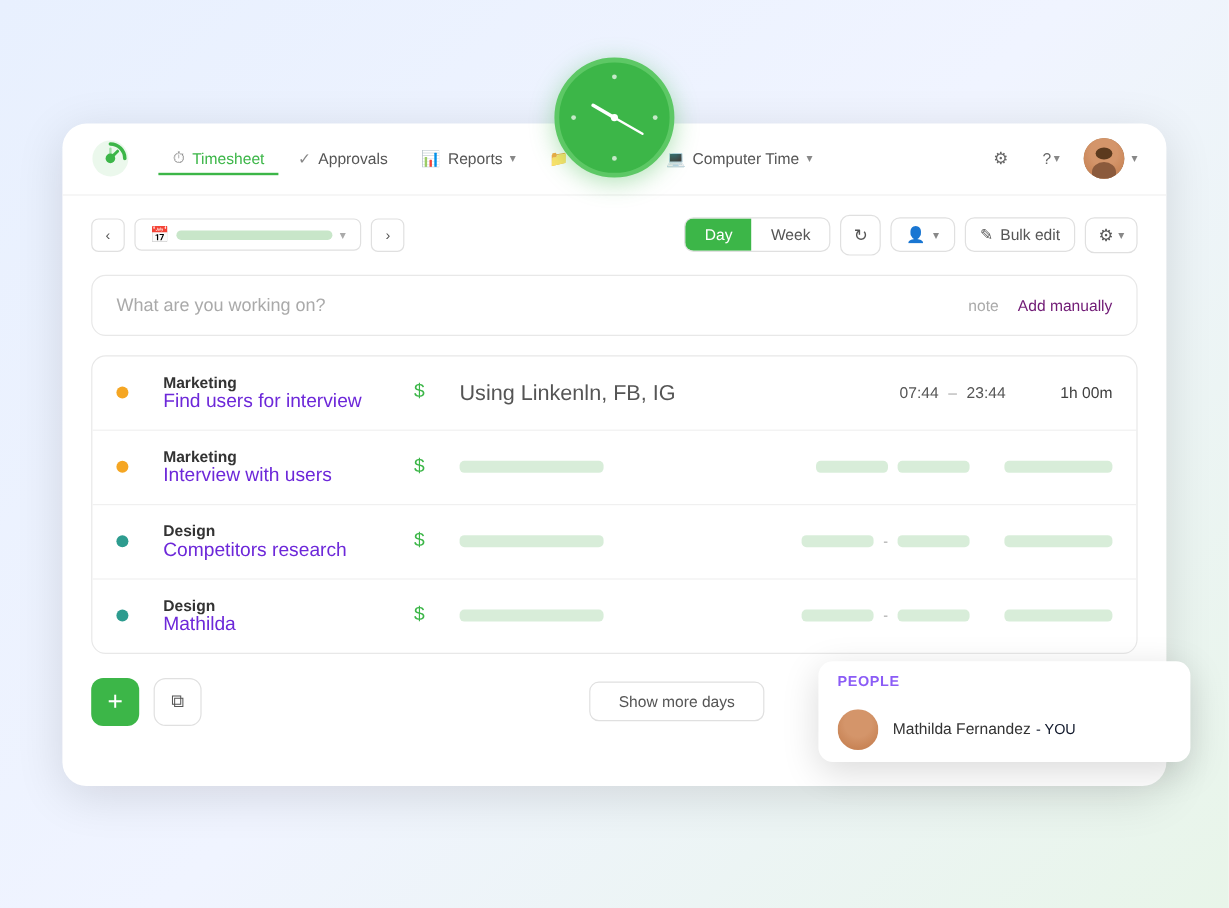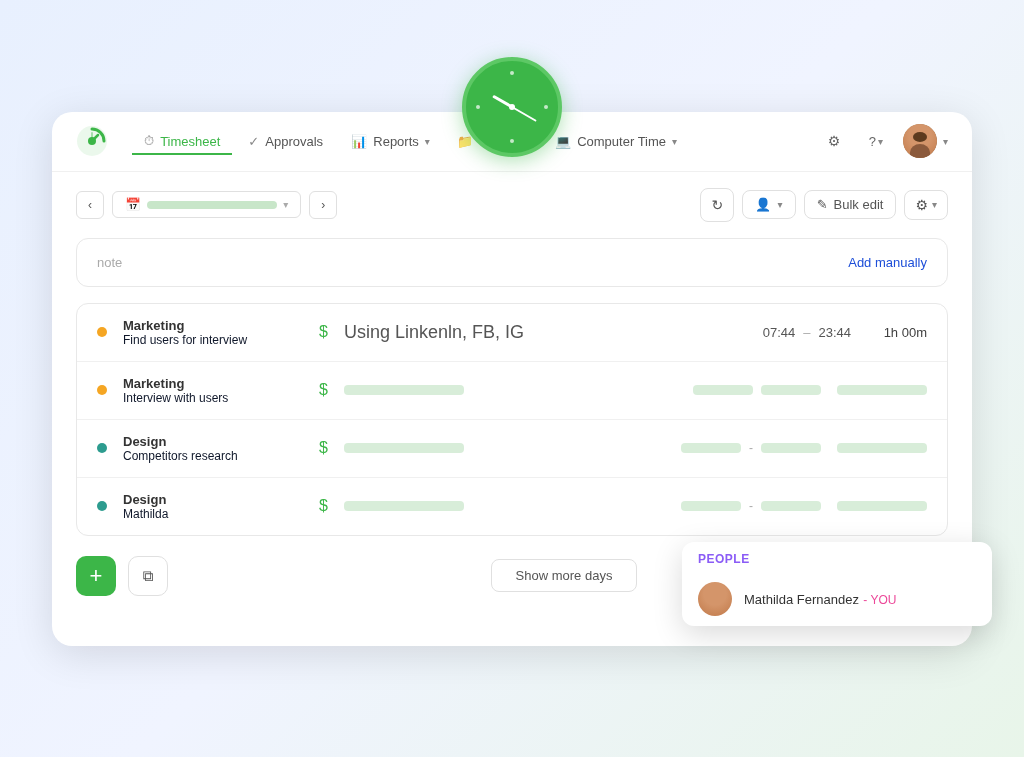--- a/index.html
+++ b/index.html
@@ -315,21 +315,21 @@
       flex: 1;
       font-size: 15px;
       color: #aaa;
     }
     .note-label {
       font-size: 13px;
       color: #aaa;
     }
     .add-manually-btn {
       font-size: 13px;
-      color: #1d4ed8;
+      color: #701a75;
       font-weight: 500;
       cursor: pointer;
       margin-left: auto;
     }
     .start-timer-btn {
       background: #3cb648;
       color: white;
       border: none;
       border-radius: 8px;
       padding: 12px 24px;
@@ -354,42 +354,42 @@
       margin: 0 24px;
       border: 1px solid #e8e8e8;
       border-radius: 12px;
       overflow: hidden;
     }
     .entry-row {
       display: flex;
       align-items: center;
       padding: 14px 20px;
       border-bottom: 1px solid #f0f0f0;
-      gap: 16px;
+      gap: 29px;
     }
     .entry-row:last-child { border-bottom: none; }
     .entry-dot {
       width: 10px;
       height: 10px;
       border-radius: 50%;
       flex-shrink: 0;
     }
     .dot-yellow { background: #f5a623; }
     .dot-teal   { background: #2d9c8f; }
     .entry-info {
       min-width: 180px;
     }
     .entry-project {
       font-size: 13px;
       font-weight: 600;
       color: #333;
     }
     .entry-task {
-      font-size: 12px;
-      color: #0f172a;
+      font-size: 16px;
+      color: #6d28d9;
     }
     .dollar-icon {
       color: #3cb648;
       font-size: 16px;
       font-weight: 300;
       flex-shrink: 0;
     }
     .entry-desc {
       font-size: 18px;
       color: #555;
@@ -530,21 +530,21 @@
       height: 100%;
       background: radial-gradient(circle at 50% 40%, #9ab0b8 40%, #7a90a0 100%);
     }
     .person-name {
       font-size: 13px;
       color: #333;
       font-weight: 500;
     }
     .person-badge {
       font-size: 12px;
-      color: #ec4899;
+      color: #0f172a;
       font-weight: 400;
     }
   </style>
 </head>
 <body>
 
 <div class="app-container">
 
   <div class="clock-container">
     <div class="clock">
@@ -617,39 +617,44 @@
       <div class="date-display">
         <span>📅</span>
         <div class="date-bar"></div>
         <span style="font-size:10px;color:#aaa;">▾</span>
       </div>
       <div class="nav-arrow">
         <span>›</span>
       </div>
     </div>
     <div class="toolbar-right">
+      <div class="btn-group">
+        <div class="btn-group-item active">Day</div>
+        <div class="btn-group-item">Week</div>
+      </div>
       <div class="icon-btn">
         <span>↻</span>
       </div>
       <div class="people-btn">
         <span>👤</span>
         <span class="dropdown-arrow">▾</span>
       </div>
       <div class="bulk-edit-btn">
         <span>✎</span>
         <span>Bulk edit</span>
       </div>
       <div class="settings-btn">
         <span>⚙</span>
         <span class="dropdown-arrow">▾</span>
       </div>
     </div>
   </div>
 
   <div class="timer-bar">
+    <span class="timer-placeholder">What are you working on?</span>
     <span class="note-label">note</span>
     <span class="add-manually-btn">Add manually</span>
   </div>
 
   <div class="entries-container">
 
     <div class="entry-row">
       <div class="entry-dot dot-yellow"></div>
       <div class="entry-info">
         <div class="entry-project">Marketing</div>

